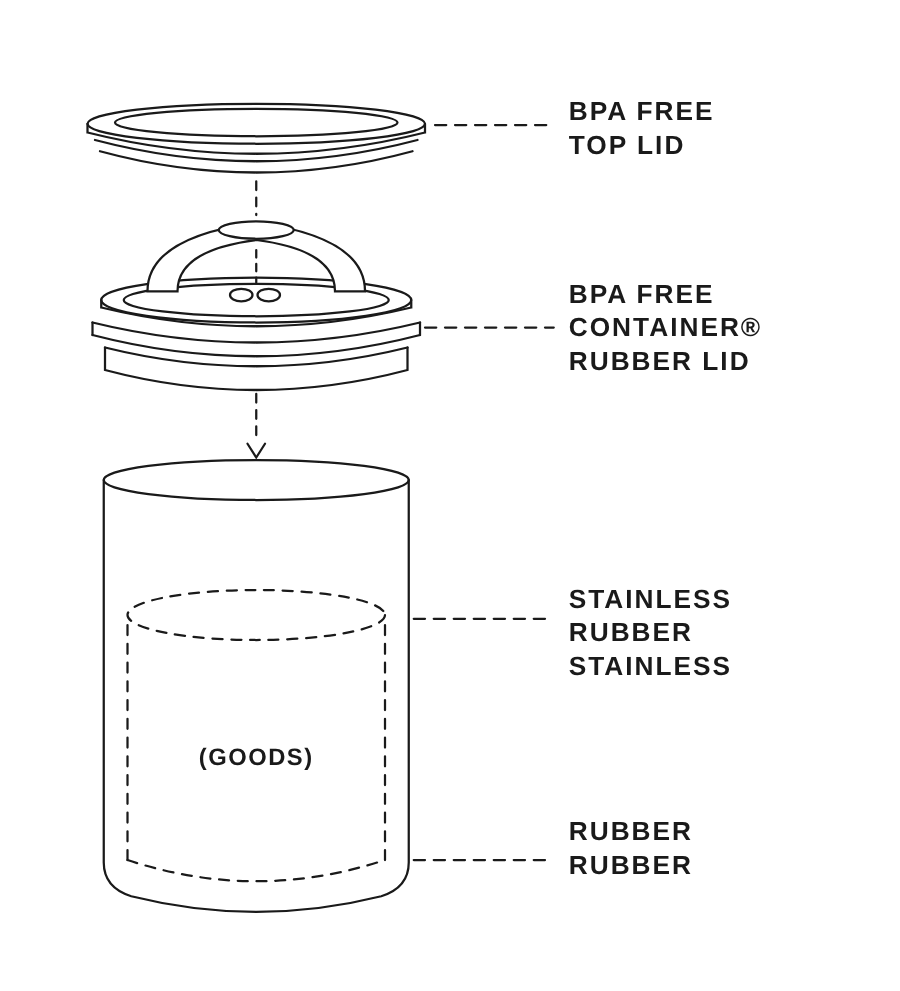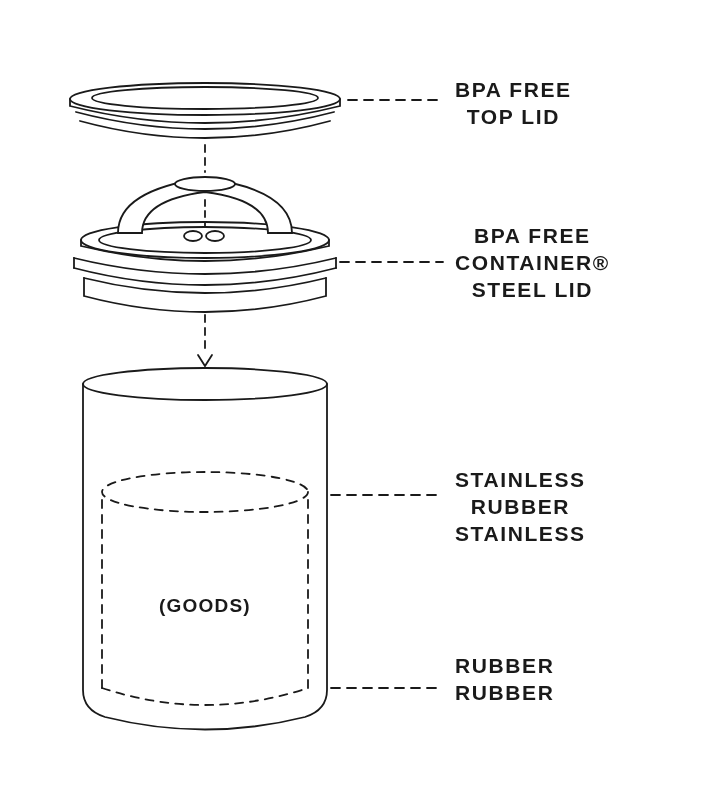--- a/index.html
+++ b/index.html
@@ -21,21 +21,20 @@
     left: 0;
   }
   .label {
     position: absolute;
     left: 455px;
     color: #1a1a1a;
     font-size: 21px;
     line-height: 27px;
     letter-spacing: 1.6px;
     white-space: nowrap;
-    text-align: center;
   }
   .label .bold { font-weight: 700; }
   .label .regular { font-weight: 700; }
   .goods-text {
     font-family: "Liberation Sans", "DejaVu Sans", sans-serif;
     font-weight: 700;
     font-size: 19px;
     letter-spacing: 1.2px;
   }
 </style>
@@ -107,21 +106,21 @@
   </svg>
 
   <div class="label" style="top:76px">
     <div class="bold">BPA FREE</div>
     <div class="regular">TOP LID</div>
   </div>
 
   <div class="label" style="top:222px">
     <div class="bold">BPA FREE</div>
     <div class="bold">CONTAINER®</div>
-    <div class="regular">STEEL LID</div>
+    <div class="regular">RUBBER LID</div>
   </div>
 
   <div class="label" style="top:466px">
     <div class="bold">STAINLESS</div>
     <div class="bold">RUBBER</div>
     <div class="regular">STAINLESS</div>
   </div>
 
   <div class="label" style="top:652px">
     <div class="bold">RUBBER</div>

